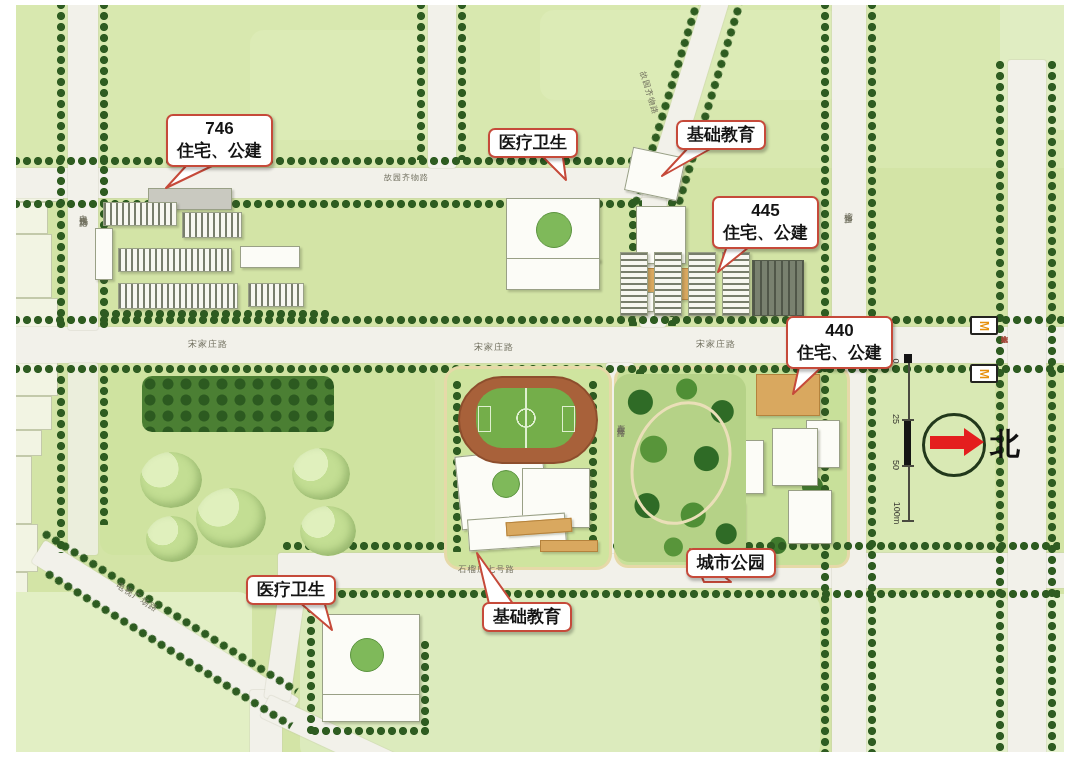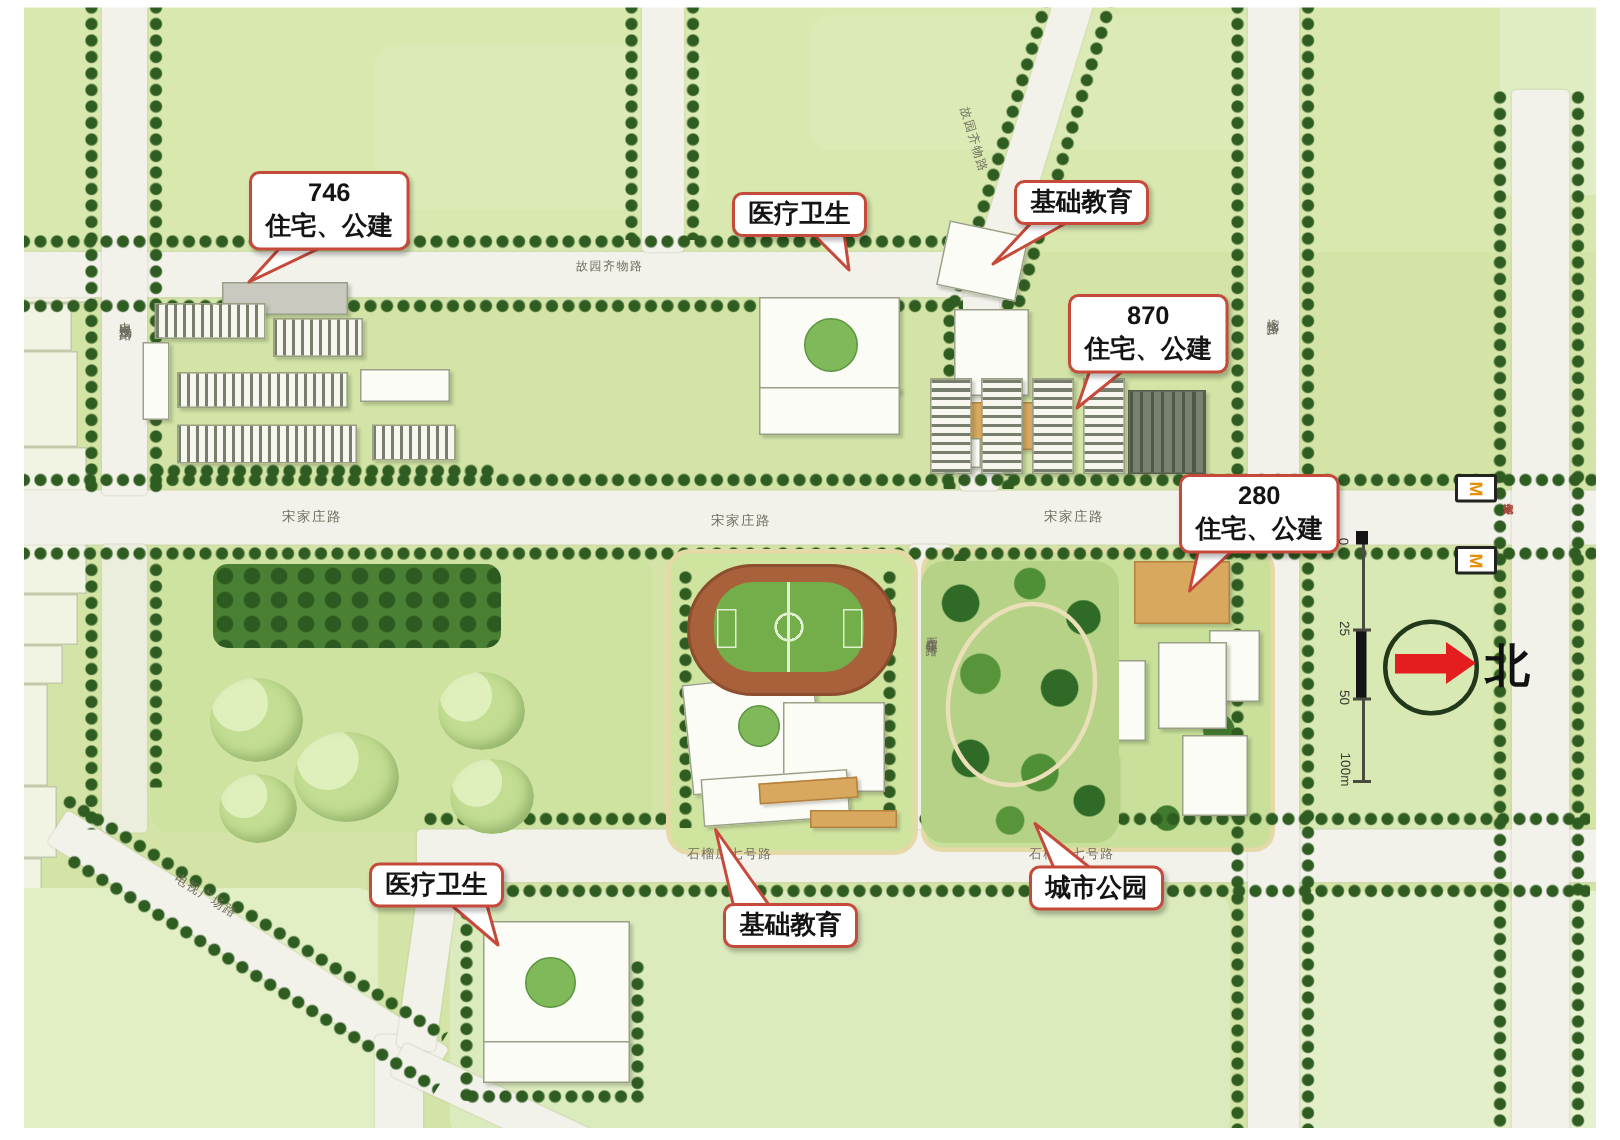--- a/index.html
+++ b/index.html
@@ -237,36 +237,36 @@
   </div>
   <div class="callout" style="left:488px;top:128px;">
     <div class="l1">医疗卫生</div>
 
   </div>
   <div class="callout" style="left:676px;top:120px;">
     <div class="l1">基础教育</div>
 
   </div>
   <div class="callout" style="left:712px;top:196px;">
-    <div class="l1">870</div>
+    <div class="l1">445</div>
     <div class="l2">住宅、公建</div>
   </div>
   <div class="callout" style="left:786px;top:316px;">
-    <div class="l1">280</div>
+    <div class="l1">440</div>
     <div class="l2">住宅、公建</div>
   </div>
   <div class="callout" style="left:246px;top:575px;">
     <div class="l1">医疗卫生</div>
 
   </div>
   <div class="callout" style="left:482px;top:602px;">
     <div class="l1">基础教育</div>
 
   </div>
-  <div class="callout" style="left:686px;top:577px;">
+  <div class="callout" style="left:686px;top:548px;">
     <div class="l1">城市公园</div>
 
   </div>
 
   <div class="abs" style="left:922px;top:413px;width:58px;height:58px;border:3px solid #22381b;border-radius:50%;z-index:9;"></div>
   <div class="abs" style="left:930px;top:436px;width:34px;height:13px;background:#e41e1e;z-index:9;"></div>
   <div class="abs" style="left:964px;top:428px;width:0;height:0;border-left:20px solid #e41e1e;border-top:14px solid rgba(0,0,0,0);border-bottom:14px solid rgba(0,0,0,0);z-index:9;"></div>
   <div class="abs" style="left:990px;top:424px;font-size:30px;font-weight:bold;color:#111;z-index:9;">北</div>
 
   <div class="abs" style="left:908px;top:354px;width:2px;height:168px;background:#4a4a40;z-index:9;"></div>

